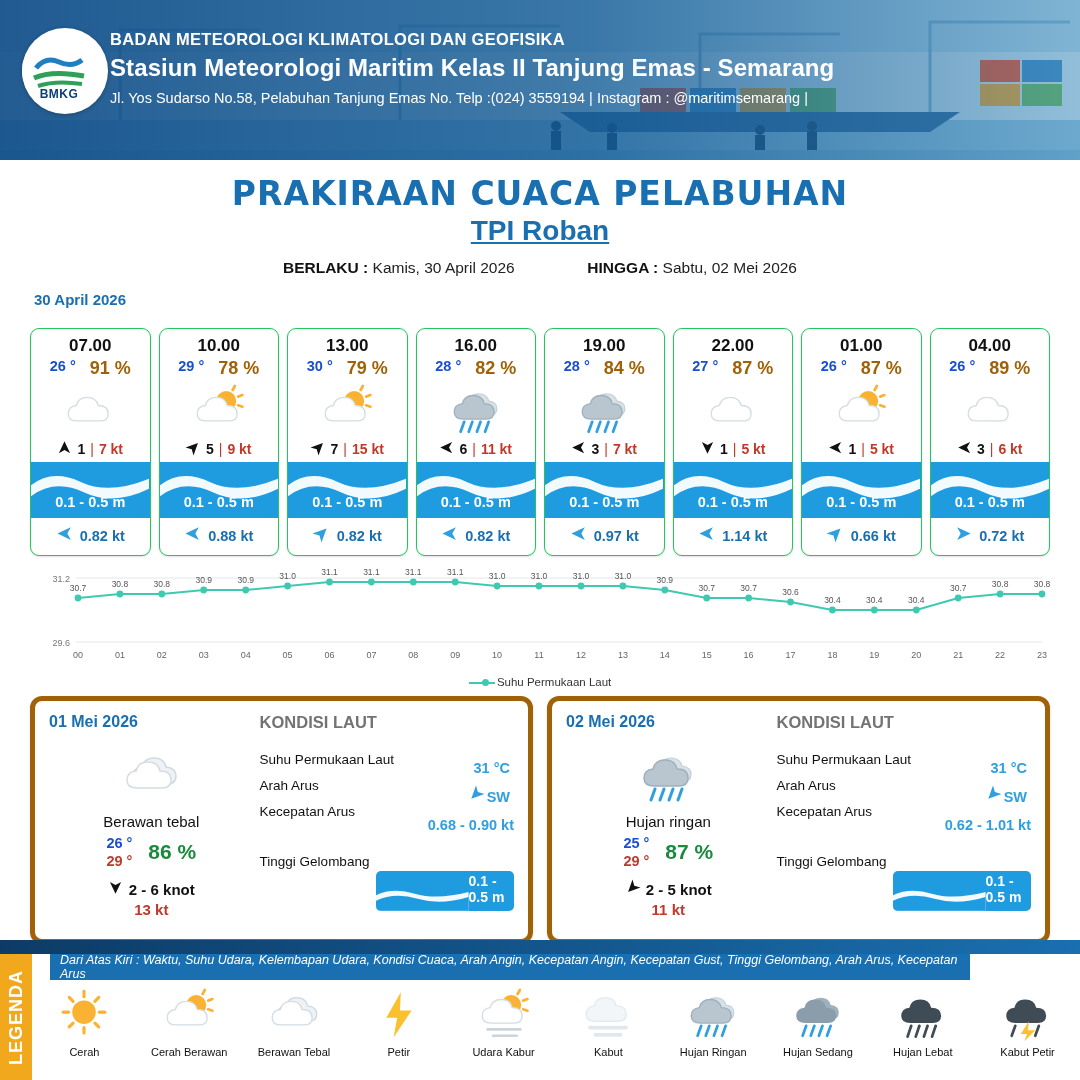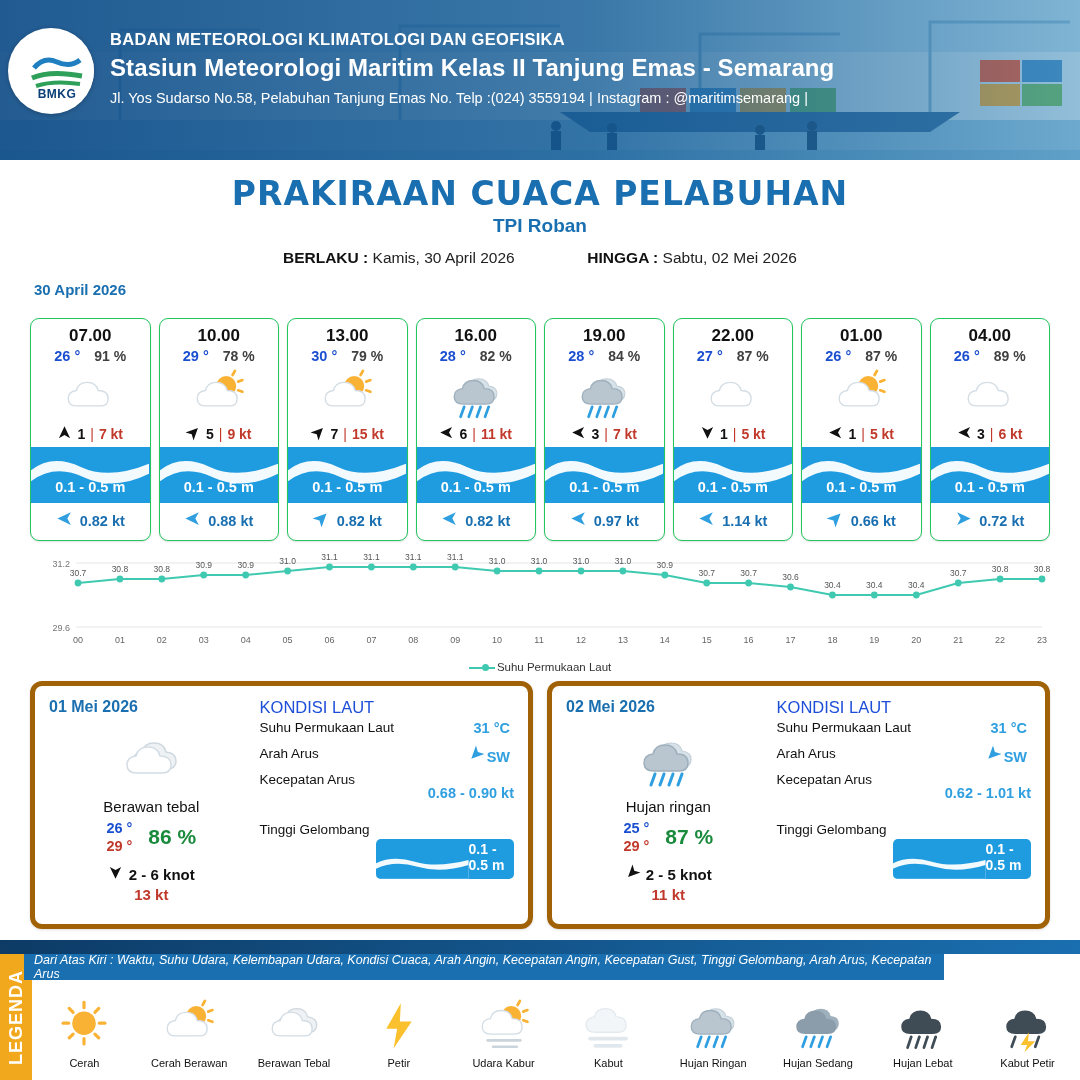--- a/index.html
+++ b/index.html
@@ -18,58 +18,58 @@
     height:160px;
     background:linear-gradient(180deg,#bfe0f0 0%, #9fd0e8 45%, #2b6fa8 100%);
     overflow:hidden;
   }
   .header-art { position:absolute; inset:0; }
   .header-overlay {
     position:absolute; left:0; top:0; width:100%; height:160px;
     background:linear-gradient(90deg, rgba(10,70,130,0.86) 0%, rgba(12,80,140,0.70) 55%, rgba(12,80,140,0.25) 100%);
   }
   .logo-wrap {
-    position:absolute; left:8px; top:28px; width:86px; height:86px;
+    position:absolute; left:22px; top:28px; width:86px; height:86px;
     border-radius:50%; background:#ffffff;
-    display:flex; align-items:center; justify-content:flex-end;
+    display:flex; align-items:center; justify-content:flex-start;
     box-shadow:0 1px 4px rgba(0,0,0,0.25);
   }
   .logo-inner { width:74px; height:74px; border-radius:50%; background:#ffffff; position:relative; overflow:hidden;}
   .logo-text { position:absolute; bottom:7px; width:100%; text-align:center; font-size:12px; font-weight:bold; color:#0b3f77; letter-spacing:0.5px;}
   .header-texts { position:absolute; left:110px; top:30px; color:#fff; }
   .h-line1 { font-size:16.5px; font-weight:bold; letter-spacing:0.3px; }
   .h-line2 { font-size:24px; font-weight:bold; margin-top:5px; letter-spacing:0.1px;}
   .h-line3 { font-size:14.5px; margin-top:8px; font-weight:400;}
 
   
   .title-block { text-align:center; margin-top:14px; }
   .title-main {
     font-size:33px; font-weight:bold; color:#1a6fb0; letter-spacing:1px;
     font-family:"DejaVu Sans", sans-serif;
   }
-  .title-sub { font-size:19px; font-weight:bold; color:#1a6fb0; margin-top:2px;}
+  .title-sub { font-size:28px; font-weight:bold; color:#1a6fb0; margin-top:2px;text-decoration:underline;}
   .valid-row { margin-top:12px; text-align:center; font-size:15.5px; color:#222;}
   .valid-row .lbl { font-weight:bold; color:#111; }
   .valid-row .sep { display:inline-block; width:64px; }
 
   
   .date-label { margin:14px 0 20px 34px; font-size:15px; font-weight:bold; color:#1a6fb0; }
 
   
   .cards {
     display:flex; gap:8px; padding:0 30px;
   }
   .card {
     flex:1 1 0; background:#fff; border:1px solid #22c55e; border-radius:9px;
     overflow:hidden; box-shadow:0 1px 2px rgba(0,0,0,0.12);
   }
   .c-time { text-align:center; font-size:17px; font-weight:bold; color:#111; padding:7px 0 2px;}
   .c-th { display:flex; justify-content:center; gap:14px; padding-bottom:3px;}
   .c-temp { color:#1a4fd0; font-size:14.5px; font-weight:bold;}
-  .c-hum { color:#404040; font-size:14px; font-weight:bold;}
+  .c-hum { color:#a16207; font-size:18px; font-weight:bold;}
   .c-icon { height:56px; display:flex; align-items:center; justify-content:center;}
   .c-wind { display:flex; align-items:center; justify-content:center; gap:5px; padding:2px 0 4px; font-size:14px;}
   .c-wind .arrow { font-size:15px; color:#111; }
   .c-wind .dirnum { font-weight:bold; color:#111; }
   .c-wind .bar { color:#c0392b; }
   .c-wind .kt { color:#c0392b; font-weight:bold; }
   .c-wave {
     position:relative; height:56px; background:#1f9be0; overflow:hidden;
     display:flex; align-items:flex-end; justify-content:center;
   }
@@ -103,23 +103,23 @@
   .day-temps { display:flex; align-items:center; justify-content:center; gap:16px; margin-top:4px;}
   .day-tcol { text-align:left; font-size:14.5px; font-weight:bold; line-height:1.25;}
   .t-min { color:#1a4fd0; }
   .t-max { color:#c0392b; }
   .day-hum { font-size:21px; font-weight:bold; color:#1a8a3c;}
   .day-wind { margin-top:10px; text-align:center;}
   .day-wind .wline { font-size:15px; font-weight:bold; color:#111; }
   .day-wind .warrow { font-size:15px; margin-right:6px;}
   .day-wind .wgust { font-size:15px; font-weight:bold; color:#c0392b; margin-top:3px;}
   .day-right { width:56%; padding-left:6px; }
-  .kond-title { font-size:16.5px; font-weight:normal; color:#1d4ed8; margin-bottom:3px;}
+  .kond-title { font-size:16.5px; font-weight:bold; color:#737373; margin-bottom:20px;}
   .kond-row { font-size:13.5px; color:#111; margin-bottom:6px; position:relative; min-height:20px;}
-  .kond-val { color:#2f9fe0; font-weight:bold; position:absolute; right:4px; top:0; font-size:14.5px;}
+  .kond-val { color:#2f9fe0; font-weight:bold; position:absolute; right:4px; top:8px; font-size:14.5px;}
   .kond-val2 { color:#2f9fe0; font-weight:bold; text-align:right; font-size:14.5px; margin-top:-2px;}
   .kond-arrow { color:#2f9fe0; font-size:16px; margin-right:3px;}
   .wave-pill {
     margin-top:2px; margin-left:auto; width:138px; height:40px; background:#1f9be0;
     border-radius:5px; position:relative; overflow:hidden;
     display:flex; align-items:flex-end; justify-content:center;
   }
   .wave-pill .wtext { position:relative; z-index:2; color:#fff; font-weight:bold; font-size:14px; padding-bottom:6px;}
 
   
@@ -130,26 +130,26 @@
   }
   .leg-left {
     position:absolute; left:0; top:14px; width:32px; height:126px;
     background:#f2a81d; display:flex; align-items:center; justify-content:center;
   }
   .leg-left span {
     transform:rotate(-90deg); white-space:nowrap; font-weight:bold; color:#fff;
     font-size:18px; letter-spacing:1px;
   }
   .leg-note {
-    position:absolute; left:24px; top:14px; width:920px; height:26px;
+    position:absolute; left:50px; top:14px; width:920px; height:26px;
     background:#1a6fb0; color:#fff; font-style:italic; font-size:12.5px;
     display:flex; align-items:center; padding-left:10px;
   }
   .leg-items { position:absolute; left:32px; top:40px; width:1048px; height:100px; display:flex; }
-  .leg-item { flex:1 1 0; text-align:center; padding-top:14px;}
+  .leg-item { flex:1 1 0; text-align:center; padding-top:3px;}
   .leg-ic { height:62px; display:flex; align-items:center; justify-content:center;}
   .leg-lb { font-size:11px; color:#111; margin-top:1px;}
 </style>
 </head>
 <body>
 
 <div class="header">
   <svg class="header-art" viewBox="0 0 1080 160" preserveAspectRatio="none">
     <rect x="0" y="0" width="1080" height="160" fill="#bfe3f2"></rect>
     <rect x="0" y="0" width="1080" height="52" fill="#a7d6ec"></rect>

